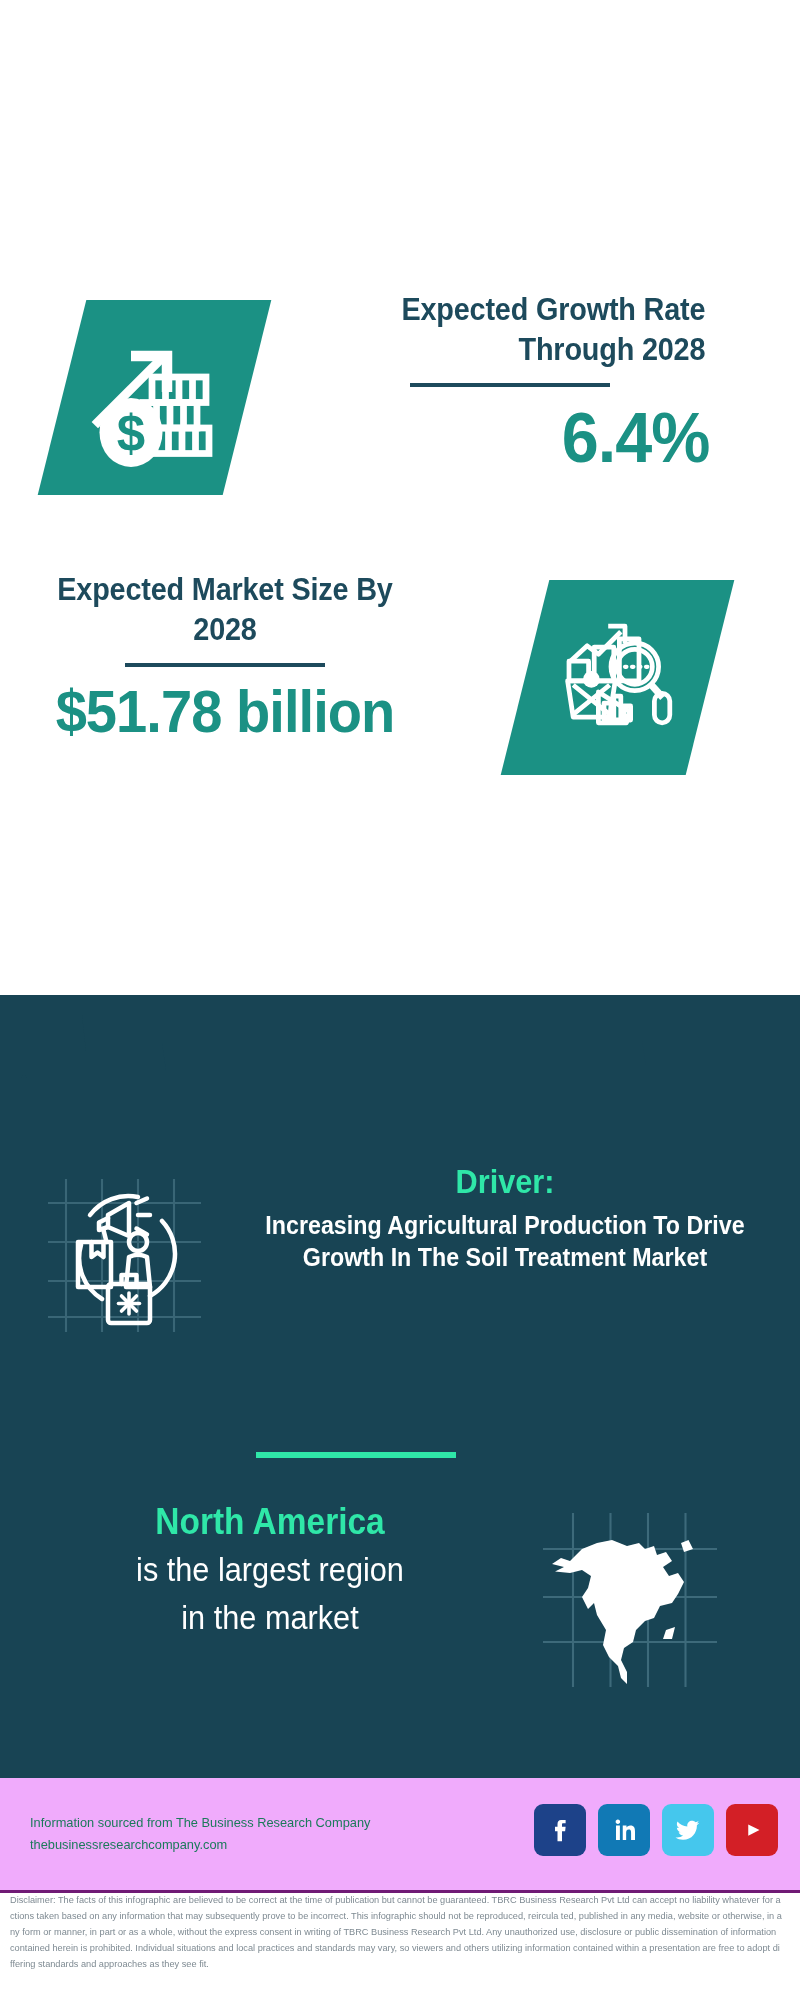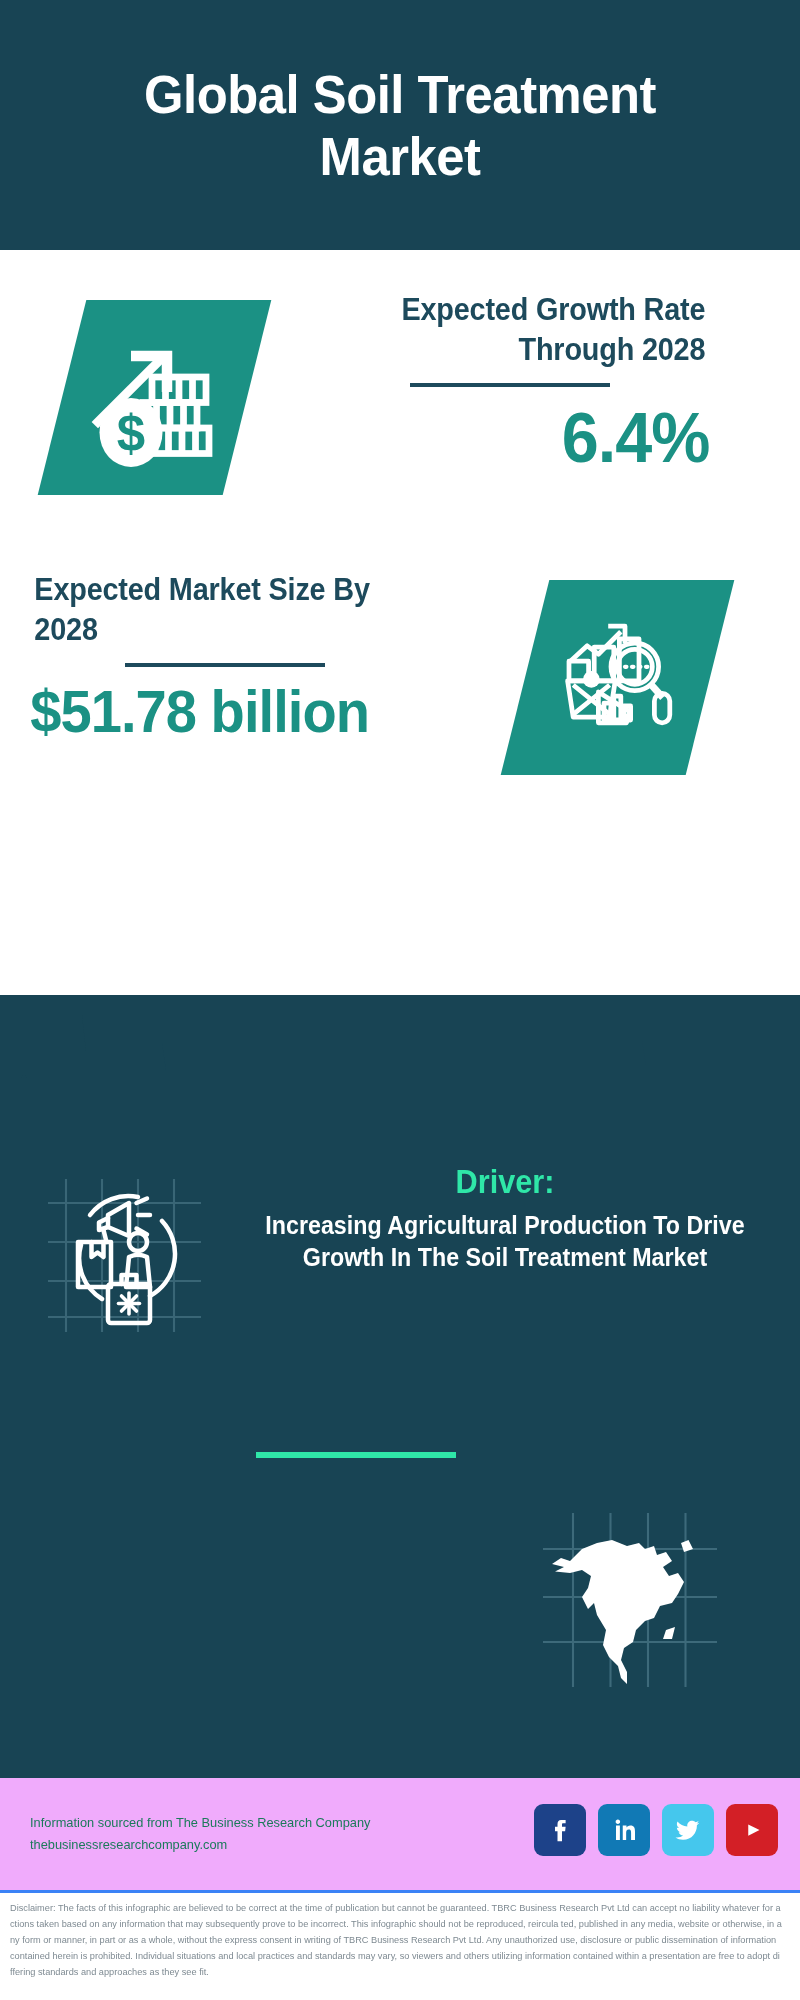--- a/index.html
+++ b/index.html
@@ -56,21 +56,21 @@
     transform:scaleX(0.93); letter-spacing:-0.2px;
   }
   .rule-dark { width:200px; height:4px; background:#1d4a5c; margin:14px auto 0 auto; }
   .big-teal {
     color:#1b9184; font-size:70px; font-weight:bold; line-height:1.0;
     margin-top:16px; transform:scaleX(0.95); letter-spacing:-1px;
   }
 
   
   .size-row { position:absolute; left:0; top:570px; width:800px; height:220px; }
-  .size-text { position:absolute; left:20px; top:0; width:410px; text-align:left; }
+  .size-text { position:absolute; left:20px; top:0; width:410px; text-align:center; }
   .size-icon-box { left:525px; top:10px; width:185px; height:195px; }
   .big-teal-2 {
     color:#1b9184; font-size:59px; font-weight:bold; line-height:1.0;
     margin-top:16px; transform:scaleX(0.95); letter-spacing:-1px;
   }
 
   
   .dark-section {
     position:absolute; left:0; top:995px; width:800px; height:780px;
     background:#184454;
@@ -122,37 +122,34 @@
   .sq { width:52px; height:52px; border-radius:9px; display:flex;
         align-items:center; justify-content:center; }
   .sq.fb  { background:#1d4289; }
   .sq.li  { background:#1179b5; }
   .sq.tw  { background:#45c7ed; }
   .sq.yt  { background:#d31f26; }
 
   
   .disclaimer {
     position:absolute; left:0; top:1890px; width:800px; height:110px;
-    background:#ffffff; border-top:3px solid #3b82f6;
-    padding:8px 10px 0 10px;
+    background:#ffffff; border-top:3px solid #701a75;
+    padding:0 10px 0 10px;
   }
   .disclaimer p {
     color:#7e8a92; font-size:9.3px; line-height:1.72;
     text-align:left; transform:scaleX(0.99); transform-origin:left top;
     word-break:break-all;
   }
 </style>
 </head>
 <body>
 
 <div class="page">
 
-  <div class="header">
-    <div class="header-title">Global Soil Treatment Market</div>
-  </div>
 
   <div class="white-band"></div>
 
   <div class="growth-row">
 
     <div class="para growth-icon-box">
       <div class="para-inner">
         <svg width="150" height="150" viewBox="0 0 100 100">
           <g fill="none" stroke="#ffffff" stroke-width="6" stroke-linecap="square">
             <path d="M12 66 L54 24"></path>
@@ -273,20 +270,25 @@
     </div>
     <div class="driver-text">
       <div class="mint-head">Driver:</div>
       <div class="white-body">Increasing Agricultural Production To Drive Growth In The Soil Treatment Market</div>
     </div>
   </div>
 
   <div class="mint-rule"></div>
 
   <div class="region-row">
+    <div class="region-text">
+      <div class="region-mint">North America</div>
+      <div class="region-white">is the largest region</div>
+      <div class="region-white">in the market</div>
+    </div>
     <div class="map-box">
       <svg width="190" height="180" viewBox="0 0 120 120">
         <g stroke="#3d6a7a" stroke-width="1.4">
           <line x1="22" y1="2" x2="22" y2="118"></line>
           <line x1="47" y1="2" x2="47" y2="118"></line>
           <line x1="72" y1="2" x2="72" y2="118"></line>
           <line x1="97" y1="2" x2="97" y2="118"></line>
           <line x1="2" y1="26" x2="118" y2="26"></line>
           <line x1="2" y1="58" x2="118" y2="58"></line>
           <line x1="2" y1="88" x2="118" y2="88"></line>

